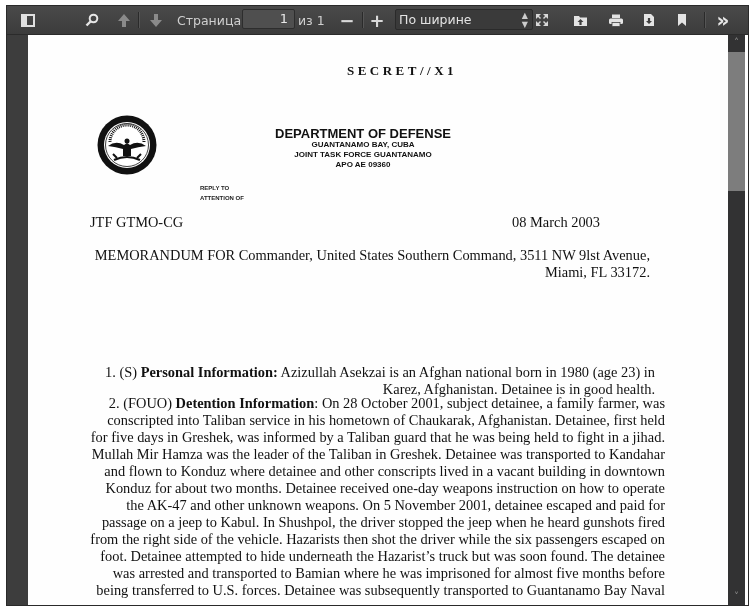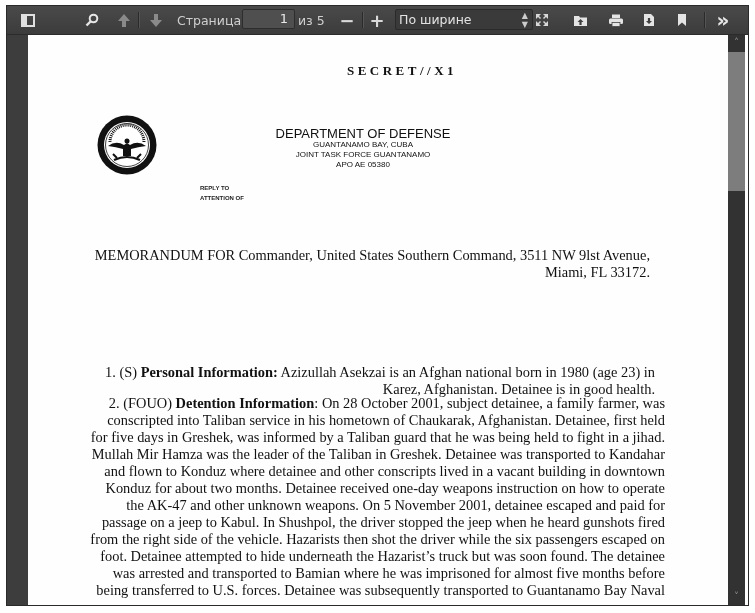--- a/index.html
+++ b/index.html
@@ -16,21 +16,21 @@
   .zoom-select .arrows { position:absolute; right:4px; top:0; font-size:8px; line-height:9px; color:#ccc; padding-top:1px; }
   .viewer { position:absolute; left:0; top:29px; width:741px; height:570px; background:#3d3d3d; }
   .page { position:absolute; left:21px; top:0; width:748px; height:570px; background:#fefefe; overflow:hidden; color:#111; font-family:"Liberation Serif", serif; }
   .scrollbar { position:absolute; right:3px; top:0; width:17px; height:570px; background:#323233; }
   .sb-up, .sb-down { position:absolute; left:0; width:17px; height:16px; color:#888; font-size:10px; text-align:center; line-height:16px; cursor:pointer; }
   .sb-up { top:0; } .sb-down { bottom:0; }
   .sb-thumb { position:absolute; left:0; top:17px; width:17px; height:139px; background:#7d7d7d; cursor:pointer; }
 
   .secret { position:absolute; left:0; width:100%; top:28px; text-align:center; font-weight:bold; font-size:13px; letter-spacing:3.5px; }
   .seal { position:absolute; left:68px; top:79px; width:62px; height:62px; }
-  .dod { position:absolute; left:228px; top:92px; width:214px; text-align:center; font-family:"Liberation Sans", sans-serif; font-weight:normal; }
+  .dod { position:absolute; left:228px; top:92px; width:214px; text-align:center; font-family:"Liberation Sans", sans-serif; font-weight:bold; }
   .dod .t1 { font-size:13px; line-height:13px; }
   .dod .t2 { font-size:8px; line-height:10px; }
   .reply { position:absolute; left:172px; top:148px; font-family:"Liberation Sans", sans-serif; font-size:6px; line-height:10px; font-weight:bold; color:#222; }
   .body-text { position:absolute; left:62px; width:580px; font-size:14.4px; line-height:17px; }
   .row { display:flex; justify-content:space-between; width:510px; }
   p { margin:0;text-align:right; }
   b { font-weight:bold; }
 </style>
 </head>
 <body>
@@ -55,21 +55,21 @@
         </svg>
     </div>
     <div class="sep" style="left:131px"></div>
     <div class="tb tbtn" style="left:136px">
       <svg width="14" height="15" viewBox="0 0 14 15">
           <path d="M7 14 L13 7 L9 7 L9 1 L5 1 L5 7 L1 7 Z" fill="#8a8a8a"></path>
         </svg>
     </div>
     <div class="tb lbl" style="left:170px">Страница:</div>
     <div class="page-input">1</div>
-    <div class="tb lbl" style="left:291px">из 5</div>
+    <div class="tb lbl" style="left:291px">из 1</div>
     <div class="tb tbtn" style="left:327px;font-size:18px;font-weight:bold">−</div>
     <div class="sep" style="left:355px"></div>
     <div class="tb tbtn" style="left:357px;font-size:18px;font-weight:bold">+</div>
     <div class="zoom-select">
       <span>По ширине страницы</span>
       <span class="arrows">▲<br>▼</span>
     </div>
     <div class="tb tbtn" style="left:522px">
       <svg width="14" height="14" viewBox="0 0 14 14" fill="#d8d8d8">
           <path d="M1 1h5l-2 2 2 2-1 1-2-2-2 2z"></path>
@@ -118,27 +118,33 @@
         <path d="M12 32 Q20 26 28 31 L31 29 L34 31 Q42 26 50 32 Q42 33 35 35 L35 42 L27 42 L27 35 Q20 33 12 32z" fill="#111"></path>
         <circle cx="31" cy="27" r="2.5" fill="#111"></circle>
         <path d="M18 46 Q31 40 44 46" fill="none" stroke="#111" stroke-width="2.2"></path>
         <path d="M17 40 l4 4 M45 40 l-4 4" stroke="#111" stroke-width="2"></path>
       </svg>
 
       <div class="dod">
         <div class="t1">DEPARTMENT OF DEFENSE</div>
         <div class="t2">GUANTANAMO BAY, CUBA</div>
         <div class="t2">JOINT TASK FORCE GUANTANAMO</div>
-        <div class="t2">APO AE 05380</div>
+        <div class="t2">APO AE 09360</div>
       </div>
       <div class="reply">
         <div>REPLY TO</div>
         <div>ATTENTION OF</div>
       </div>
 
+      <div class="body-text" style="top:179px">
+        <div class="row">
+          <span>JTF GTMO-CG</span>
+          <span>08 March 2003</span>
+        </div>
+      </div>
       <p class="body-text" style="top:212px;width:560px">MEMORANDUM FOR Commander, United States Southern Command, 3511 NW 9lst Avenue, Miami, FL 33172.</p>
       <p class="body-text" style="top:329px;width:565px"><span>1.  (S) </span><b>Personal Information:</b><span>  Azizullah Asekzai is an Afghan national born in 1980 (age 23) in Karez, Afghanistan.  Detainee is in good health.</span></p>
       <p class="body-text" style="top:360px;width:575px"><span>2.  (FOUO) </span><b>Detention Information</b><span>:  On 28 October 2001, subject detainee, a family farmer, was conscripted into Taliban service in his hometown of Chaukarak, Afghanistan.  Detainee, first held for five days in Greshek, was informed by a Taliban guard that he was being held to fight in a jihad.  Mullah Mir Hamza was the leader of the Taliban in Greshek.  Detainee was transported to Kandahar and flown to Konduz where detainee and other conscripts lived in a vacant building in downtown Konduz for about two months.  Detainee received one-day weapons instruction on how to operate the AK-47 and other unknown weapons.  On 5 November 2001, detainee escaped and paid for passage on a jeep to Kabul. In Shushpol, the driver stopped the jeep when he heard gunshots fired from the right side of the vehicle. Hazarists then shot the driver while the six passengers escaped on foot.  Detainee attempted to hide underneath the Hazarist’s truck but was soon found.  The detainee was arrested and transported to Bamian where he was imprisoned for almost five months before being transferred to U.S. forces.  Detainee was subsequently transported to Guantanamo Bay Naval</span></p>
     </div>
 
     <div class="scrollbar">
       <div class="sb-up">˄</div>
       <div class="sb-thumb"></div>
       <div class="sb-down">˅</div>
     </div>

